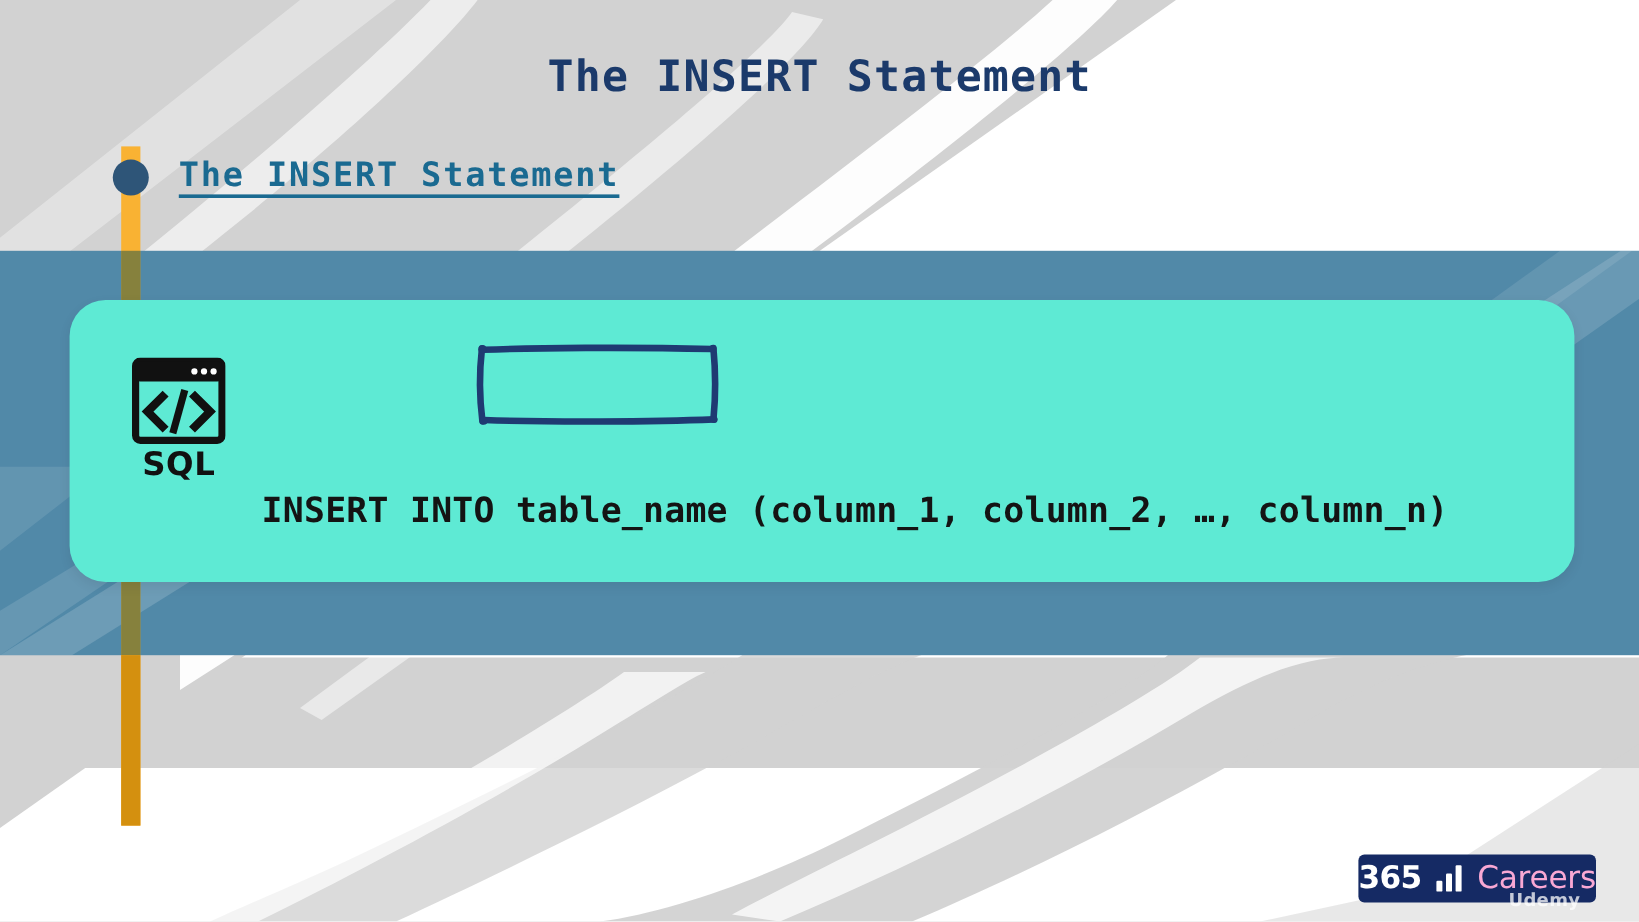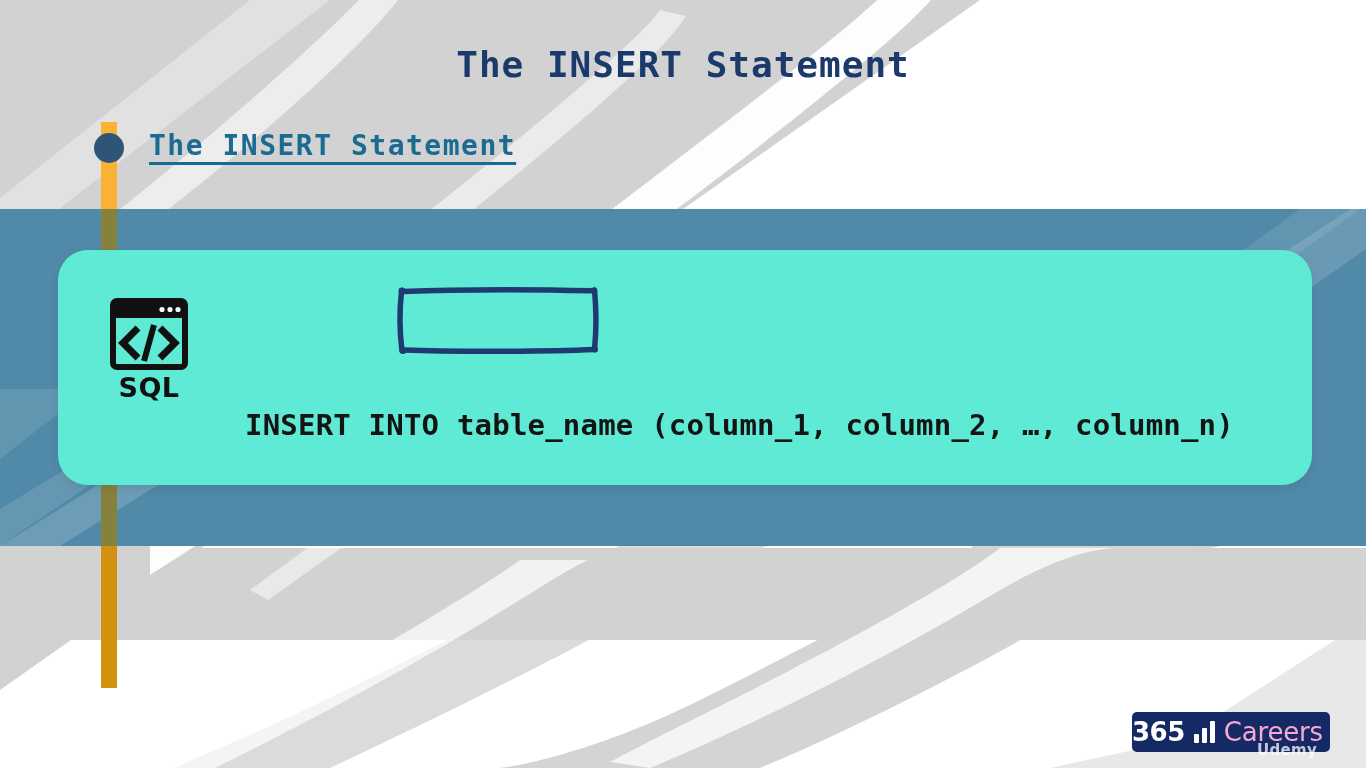--- a/index.html
+++ b/index.html
@@ -72,32 +72,32 @@
   .sql-icon{position:absolute;left:45px;top:48px;width:92px;text-align:center;}
   .sql-icon svg{display:block;margin:0 auto;}
   .sql-label{
     font-family:"DejaVu Sans","Liberation Sans",sans-serif;
     font-weight:bold;font-size:27px;color:#111;margin-top:2px;letter-spacing:.5px;
   }
   .code{
     position:absolute;left:160px;top:48px;right:30px;
     font-family:"DejaVu Sans Mono","Liberation Mono",monospace;
     font-weight:bold;font-size:29px;color:#141414;line-height:51px;
-    white-space:pre;letter-spacing:.2px;margin-left:27px;
+    white-space:pre;letter-spacing:.2px;
   }
   .code .ln{display:block;}
 
   
   .annot{position:absolute;left:385px;top:278px;width:230px;height:86px;pointer-events:none;}
 
   
   .logo{
     position:absolute;left:1132px;top:712px;width:198px;height:40px;
     background:#152a64;border-radius:5px;
-    display:flex;align-items:center;justify-content:flex-start;gap:6px;
+    display:flex;align-items:center;justify-content:space-between;gap:6px;
   }
   .logo-365{
     font-family:"DejaVu Sans","Liberation Sans",sans-serif;
     font-weight:bold;font-size:26px;color:#fff;letter-spacing:-.5px;
   }
   .logo-careers{
     font-family:"DejaVu Sans","Liberation Sans",sans-serif;
     font-weight:normal;font-size:26px;color:#f9a8d4;letter-spacing:-.2px;
   }
   .logo-bars{display:flex;align-items:flex-end;gap:3px;height:22px;margin:0 3px;}

